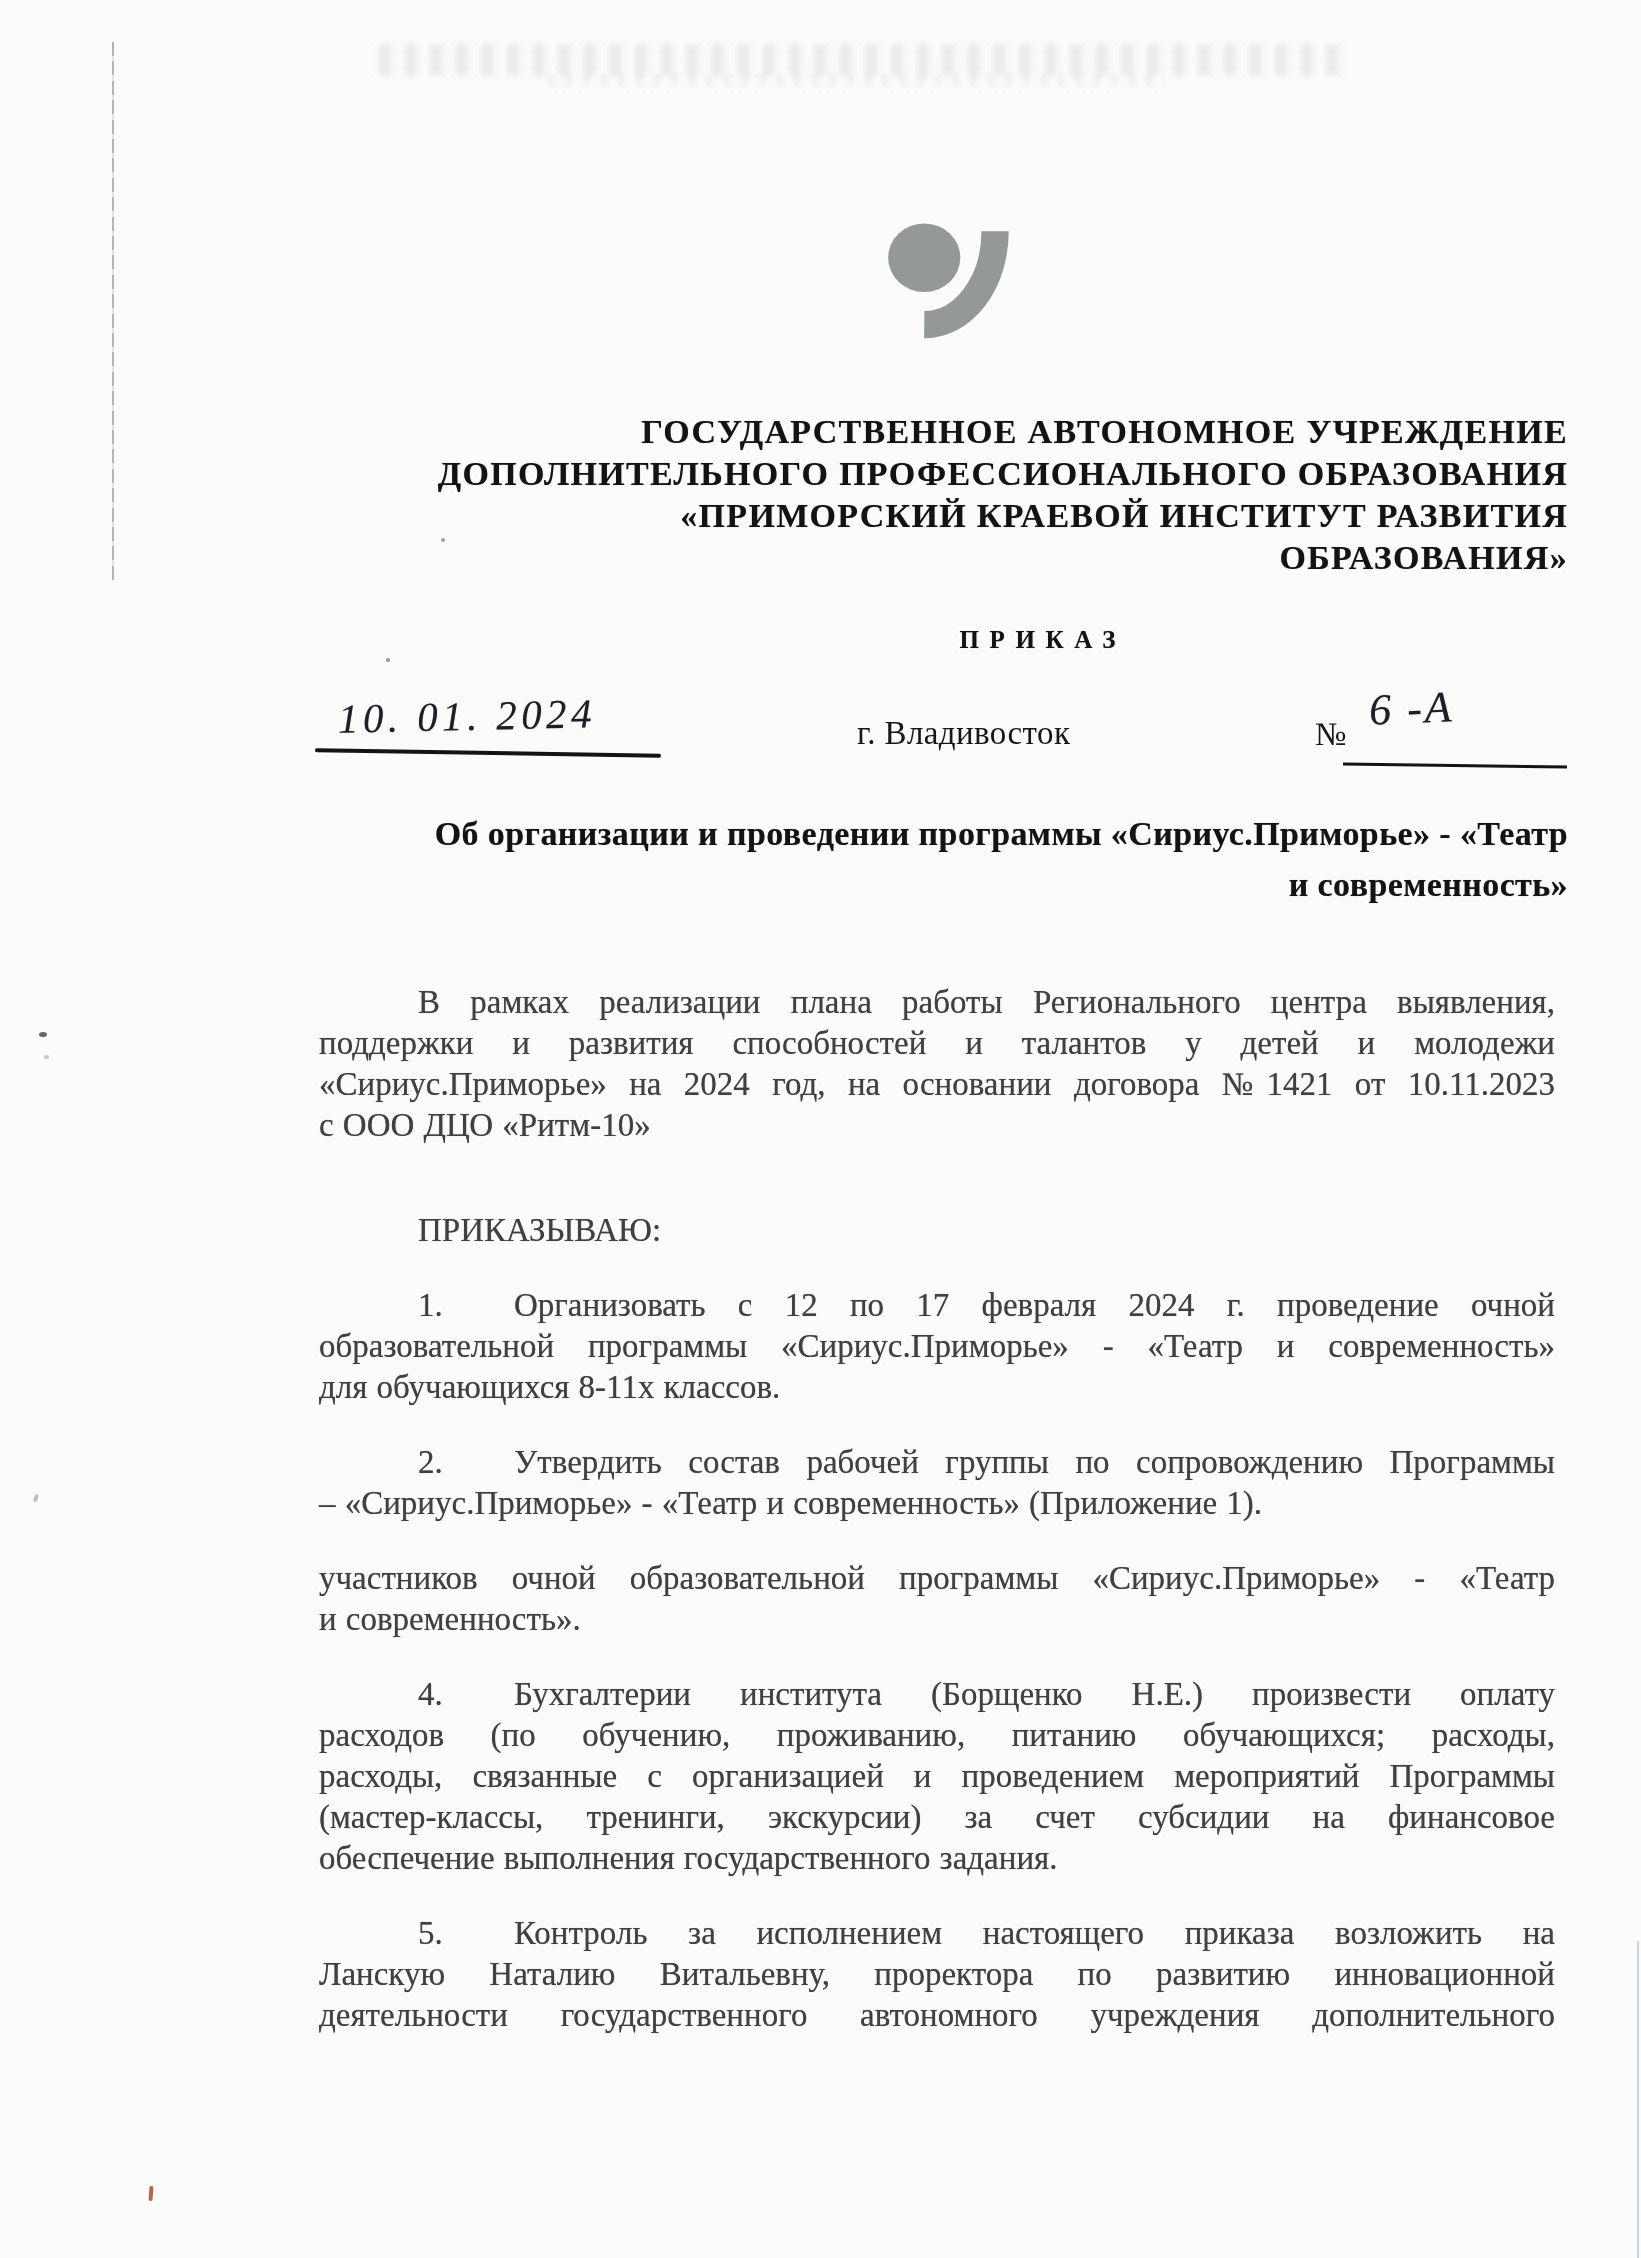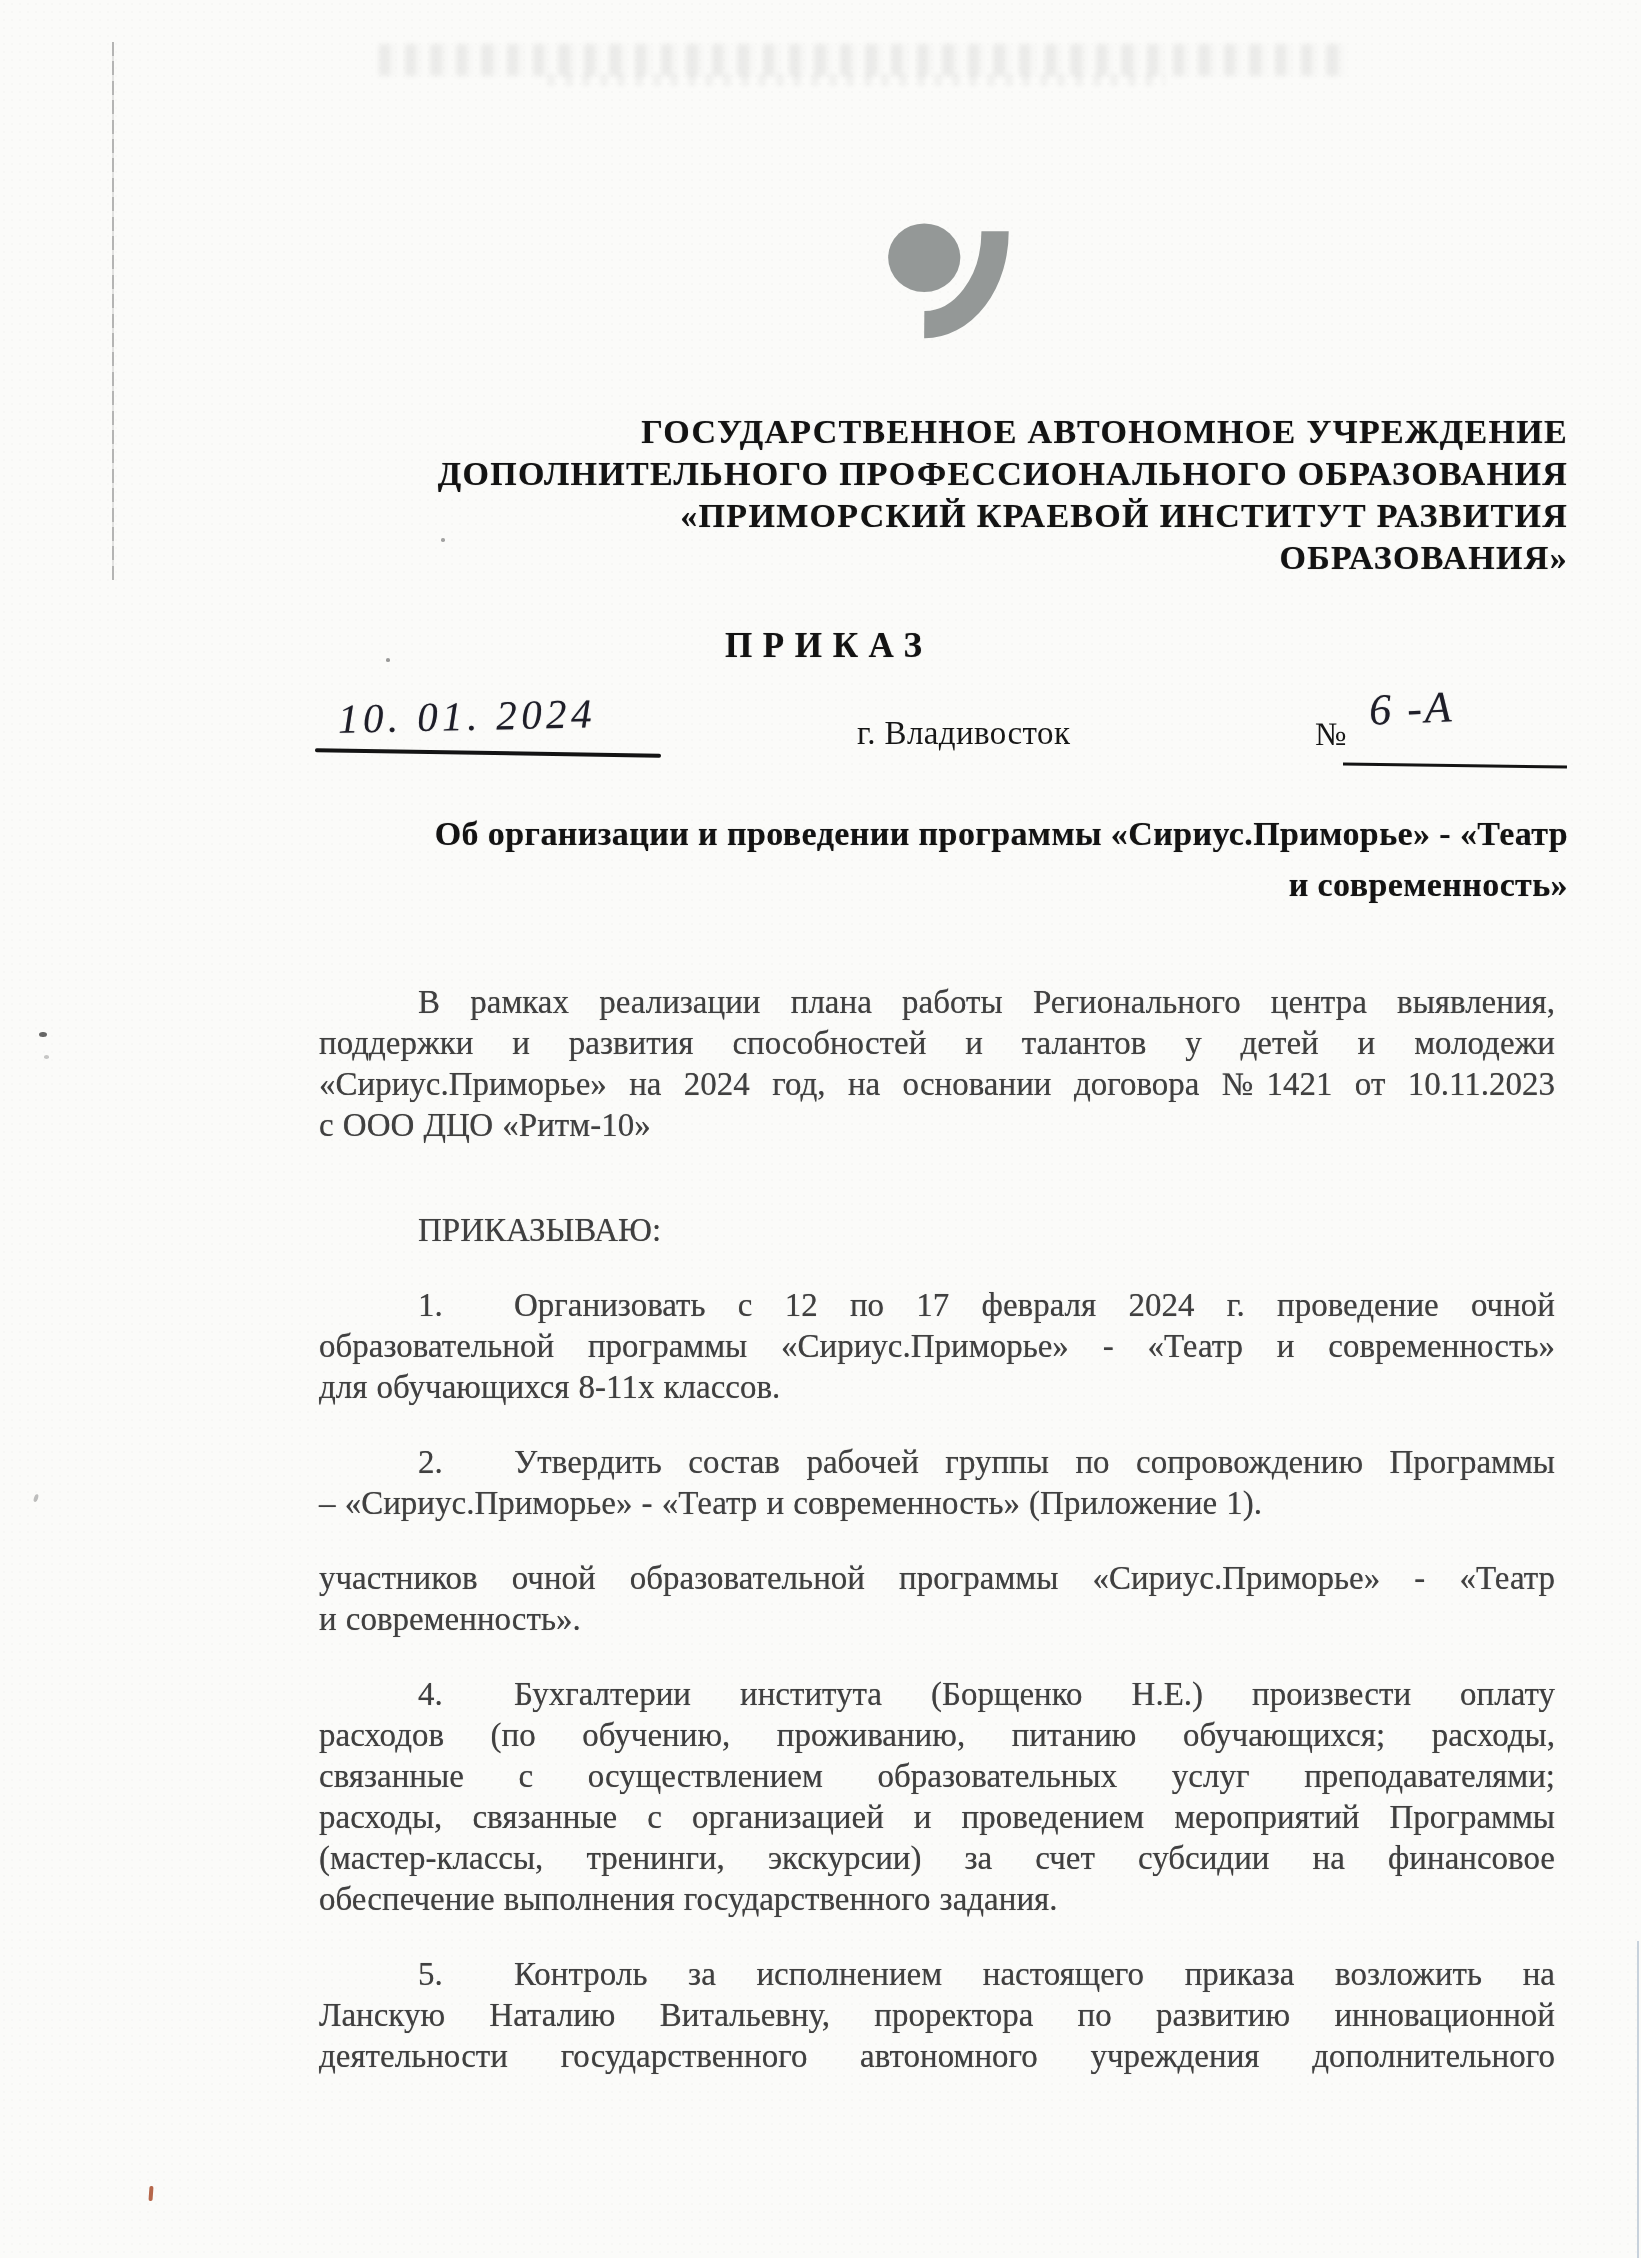--- a/index.html
+++ b/index.html
@@ -45,22 +45,22 @@
   }
 
   
   .logo{position:absolute;left:882px;top:219px;width:132px;height:125px}
   .org{
     position:absolute;left:333px;top:411px;width:1235px;text-align:right;
     font-weight:bold;font-size:34px;line-height:42px;letter-spacing:1.3px;
     color:#131313;text-shadow:0 0 0.9px rgba(20,20,20,.45);
   }
   .prikaz{
-    position:absolute;left:725px;top:626px;width:441px;text-align:left;
-    font-size:35px;font-weight:bold;letter-spacing:10.6px;color:#131313;
+    position:absolute;left:685px;top:626px;width:441px;text-align:right;
+    font-size:25px;font-weight:bold;letter-spacing:10.6px;color:#131313;
     text-shadow:0 0 0.9px rgba(20,20,20,.45);
   }
 
   
   .dt{
     position:absolute;left:338px;top:692px;font-style:italic;font-size:41px;
     letter-spacing:4.4px;transform:rotate(-1.2deg);color:#1e1e28;
     text-shadow:0 0 0.9px rgba(25,25,40,.5);
   }
   .ul1{position:absolute;left:315px;top:751px;width:346px;height:3.5px;background:#141414;transform:rotate(0.9deg);border-radius:1.8px}
@@ -155,21 +155,20 @@
         <div class="line just ind"><span class="num">2.</span>Утвердить состав рабочей группы по сопровождению Программы</div>
         <div class="line">– «Сириус.Приморье» - «Театр и современность» (Приложение 1).</div>
       </div>
       <div class="para item">
         <div class="line just">участников очной образовательной программы «Сириус.Приморье» - «Театр</div>
         <div class="line">и современность».</div>
       </div>
       <div class="para item">
         <div class="line just ind"><span class="num">4.</span>Бухгалтерии института (Борщенко Н.Е.) произвести оплату</div>
         <div class="line just">расходов (по обучению, проживанию, питанию обучающихся; расходы,</div>
-        <div class="line just">связанные с осуществлением образовательных услуг преподавателями;</div>
         <div class="line just">расходы, связанные с организацией и проведением мероприятий Программы</div>
         <div class="line just">(мастер-классы, тренинги, экскурсии) за счет субсидии на финансовое</div>
         <div class="line">обеспечение выполнения государственного задания.</div>
       </div>
       <div class="para item">
         <div class="line just ind"><span class="num">5.</span>Контроль за исполнением настоящего приказа возложить на</div>
         <div class="line just">Ланскую Наталию Витальевну, проректора по развитию инновационной</div>
         <div class="line just">деятельности государственного автономного учреждения дополнительного</div>
       </div>
     </div>

